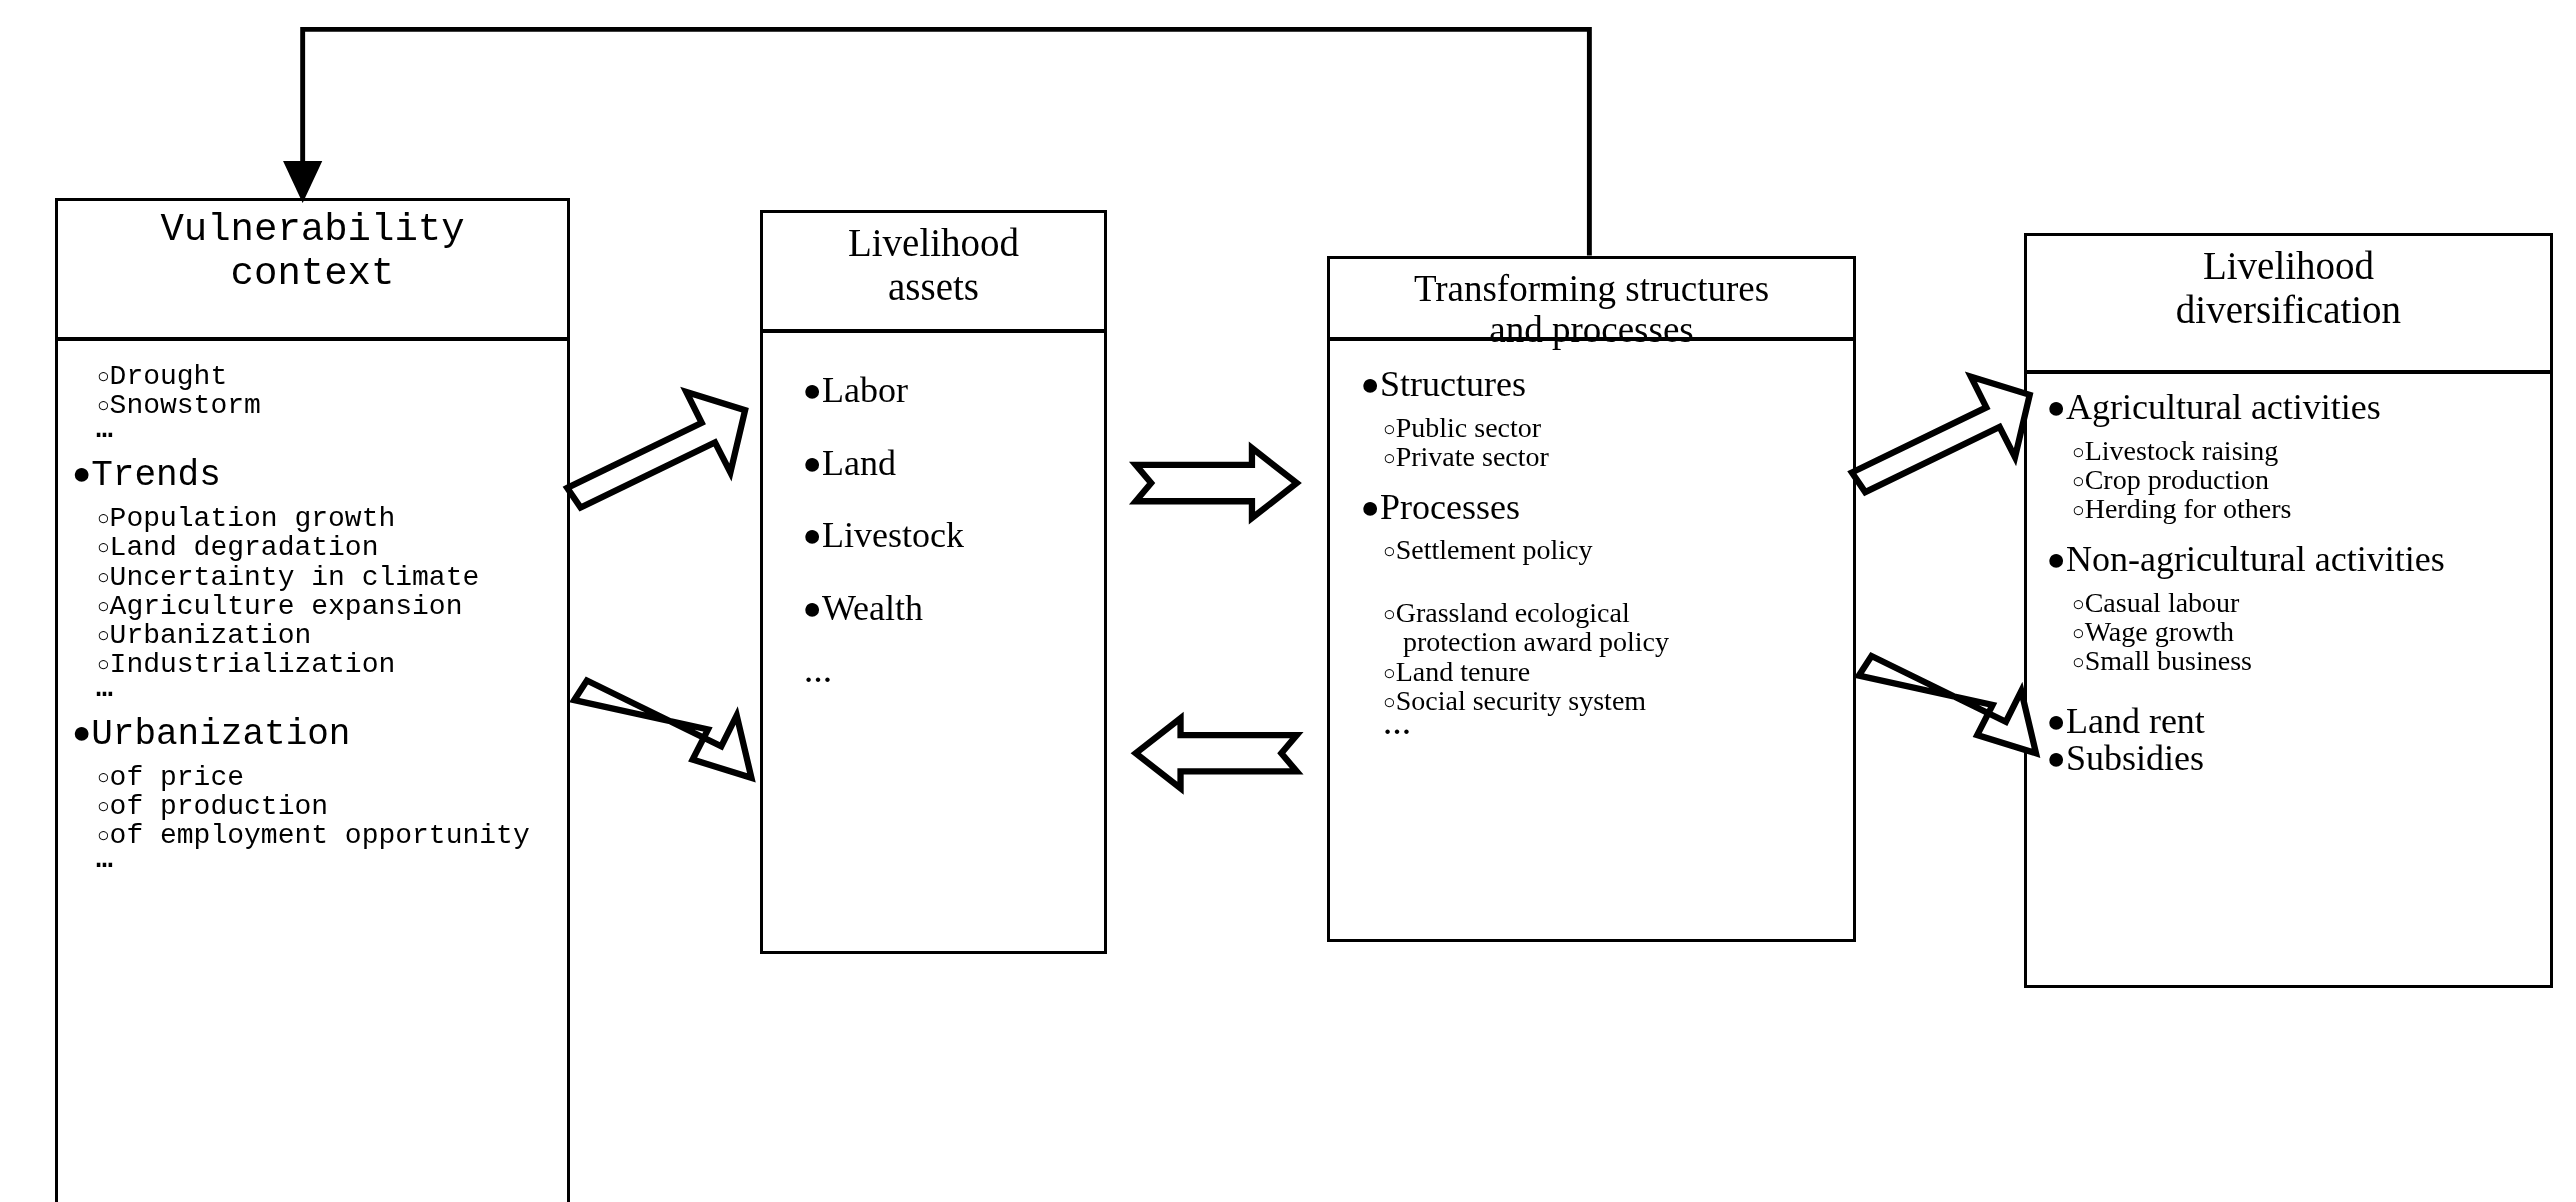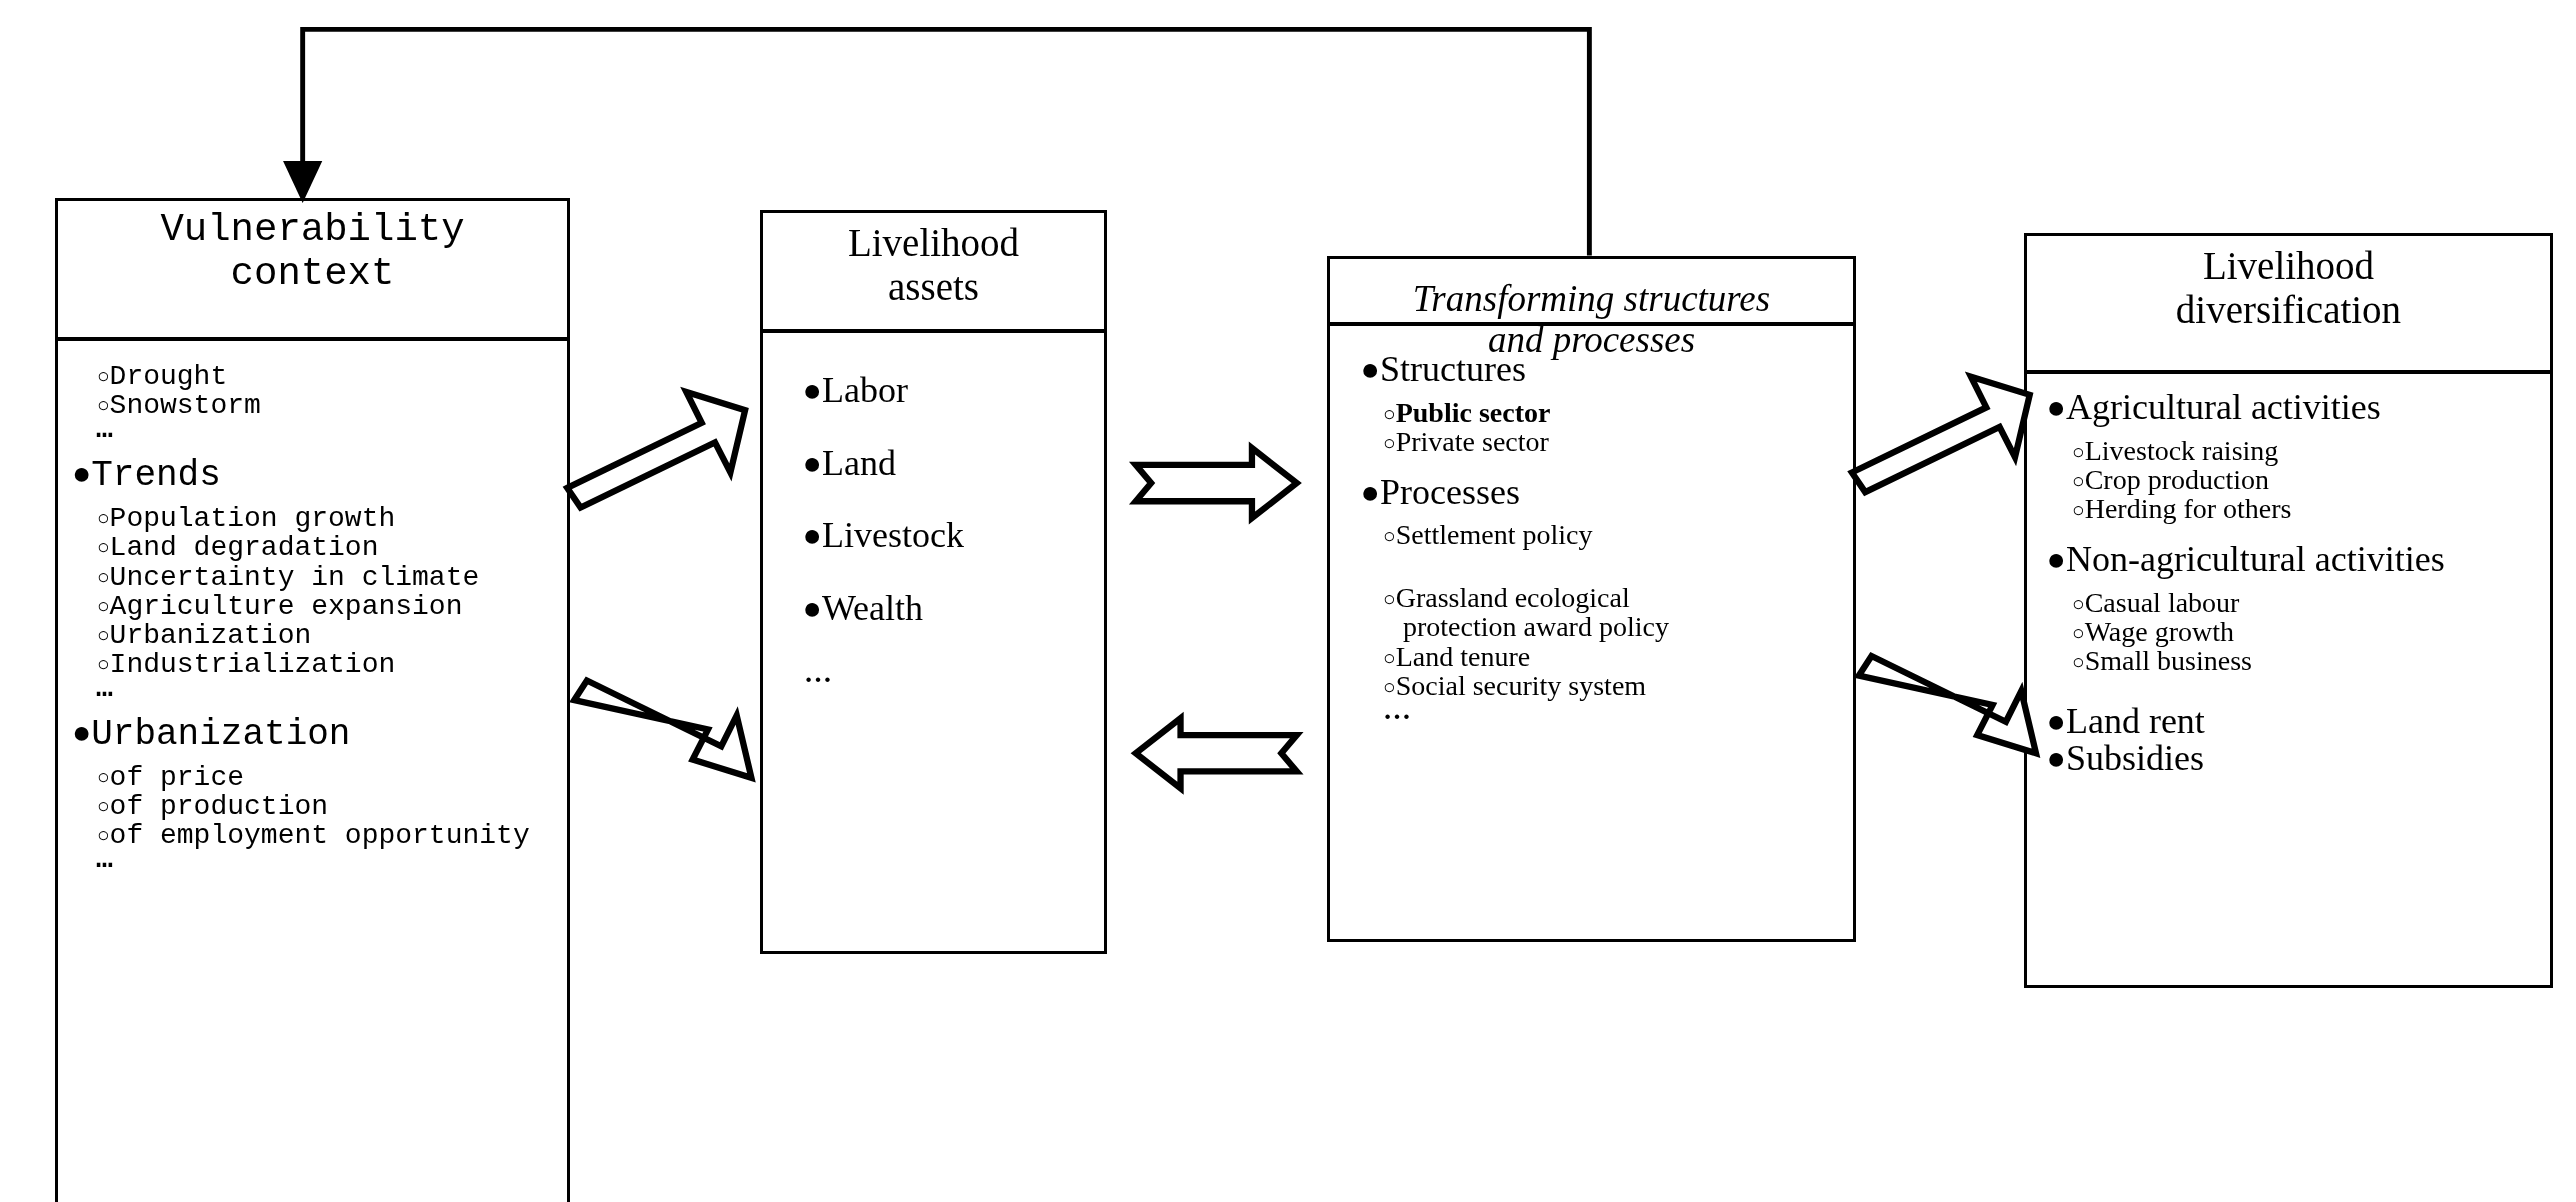--- a/index.html
+++ b/index.html
@@ -152,26 +152,26 @@
     <div class="box-body" style="padding-top:39px;">
       <div class="l1"><span class="bul">●</span><span>Labor</span></div>
       <div class="l1"><span class="bul">●</span><span>Land</span></div>
       <div class="l1"><span class="bul">●</span><span>Livestock</span></div>
       <div class="l1"><span class="bul">●</span><span>Wealth</span></div>
       <div class="dots">…</div>
     </div>
   </div>
 
   <div class="box" style="left:1327px; top:256px; width:529px; height:686px;">
-    <div class="box-title" style="height:67px; font-size:37px; padding-top:19px;font-style:italic;">Transforming structures
+    <div class="box-title" style="height:82px; font-size:37px; padding-top:9px;">Transforming structures
 and processes</div>
     <div class="box-body" style="padding-top:25px;">
       <div class="l1" style="padding-left:25px;"><span class="bul">●</span><span>Structures</span></div>
       <div class="gap-sm"></div>
-      <div class="l2" style="padding-left:46px;font-weight:bold;"><span class="obul">○</span><span>Public sector</span></div>
+      <div class="l2" style="padding-left:46px;"><span class="obul">○</span><span>Public sector</span></div>
       <div class="l2" style="padding-left:46px;"><span class="obul">○</span><span>Private sector</span></div>
       <div class="gap-md"></div>
       <div class="l1" style="padding-left:25px;"><span class="bul">●</span><span>Processes</span></div>
       <div class="gap-sm"></div>
       <div class="l2" style="padding-left:46px;"><span class="obul">○</span><span>Settlement policy</span></div>
       <div class="l2" style="padding-left:46px;margin-top:34px;"><span class="obul">○</span><span>Grassland ecological</span></div>
       <div class="l2 cont" style="padding-left:66px;">protection award policy</div>
       <div class="l2" style="padding-left:46px;"><span class="obul">○</span><span>Land tenure</span></div>
       <div class="l2" style="padding-left:46px;"><span class="obul">○</span><span>Social security system</span></div>
       <div class="dots" style="padding-left:46px;">…</div>

